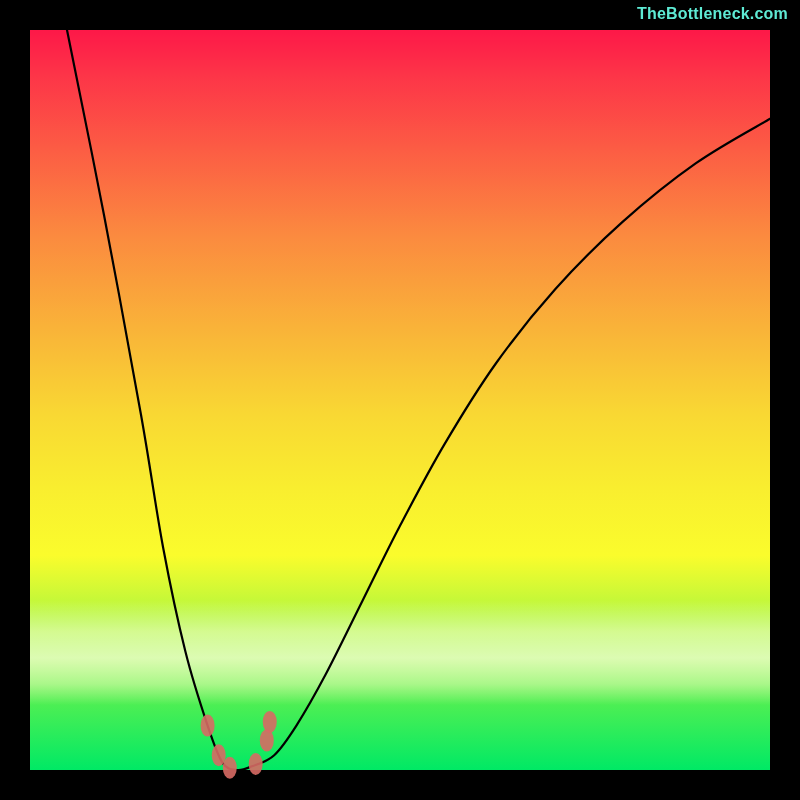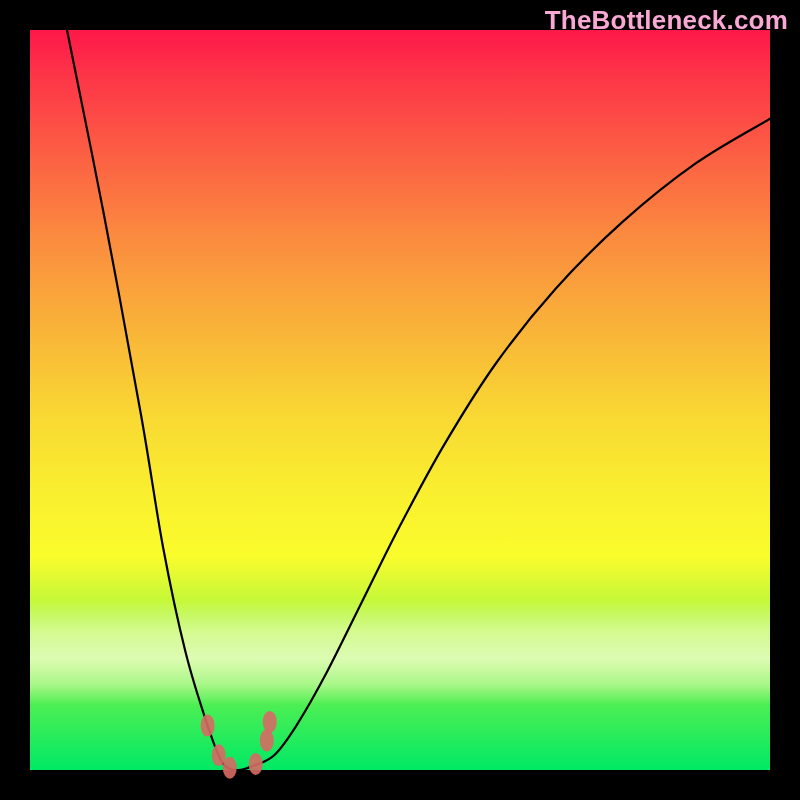--- a/index.html
+++ b/index.html
@@ -41,23 +41,23 @@
       rgba(255,255,220,0.72) 55%,
       rgba(255,255,210,0.45) 80%,
       rgba(255,255,200,0.0) 100%
     );
   }
   .watermark {
     position: absolute;
     top: 5px;
     right: 12px;
     font-family: Arial, Helvetica, sans-serif;
-    font-size: 26px;
+    font-size: 16px;
     font-weight: 600;
-    color: #f9a8d4;
+    color: #5eead4;
     letter-spacing: 0.2px;
   }
   svg.curve {
     position: absolute;
     left: 0;
     top: 0;
     width: 800px;
     height: 800px;
   }
 </style>

